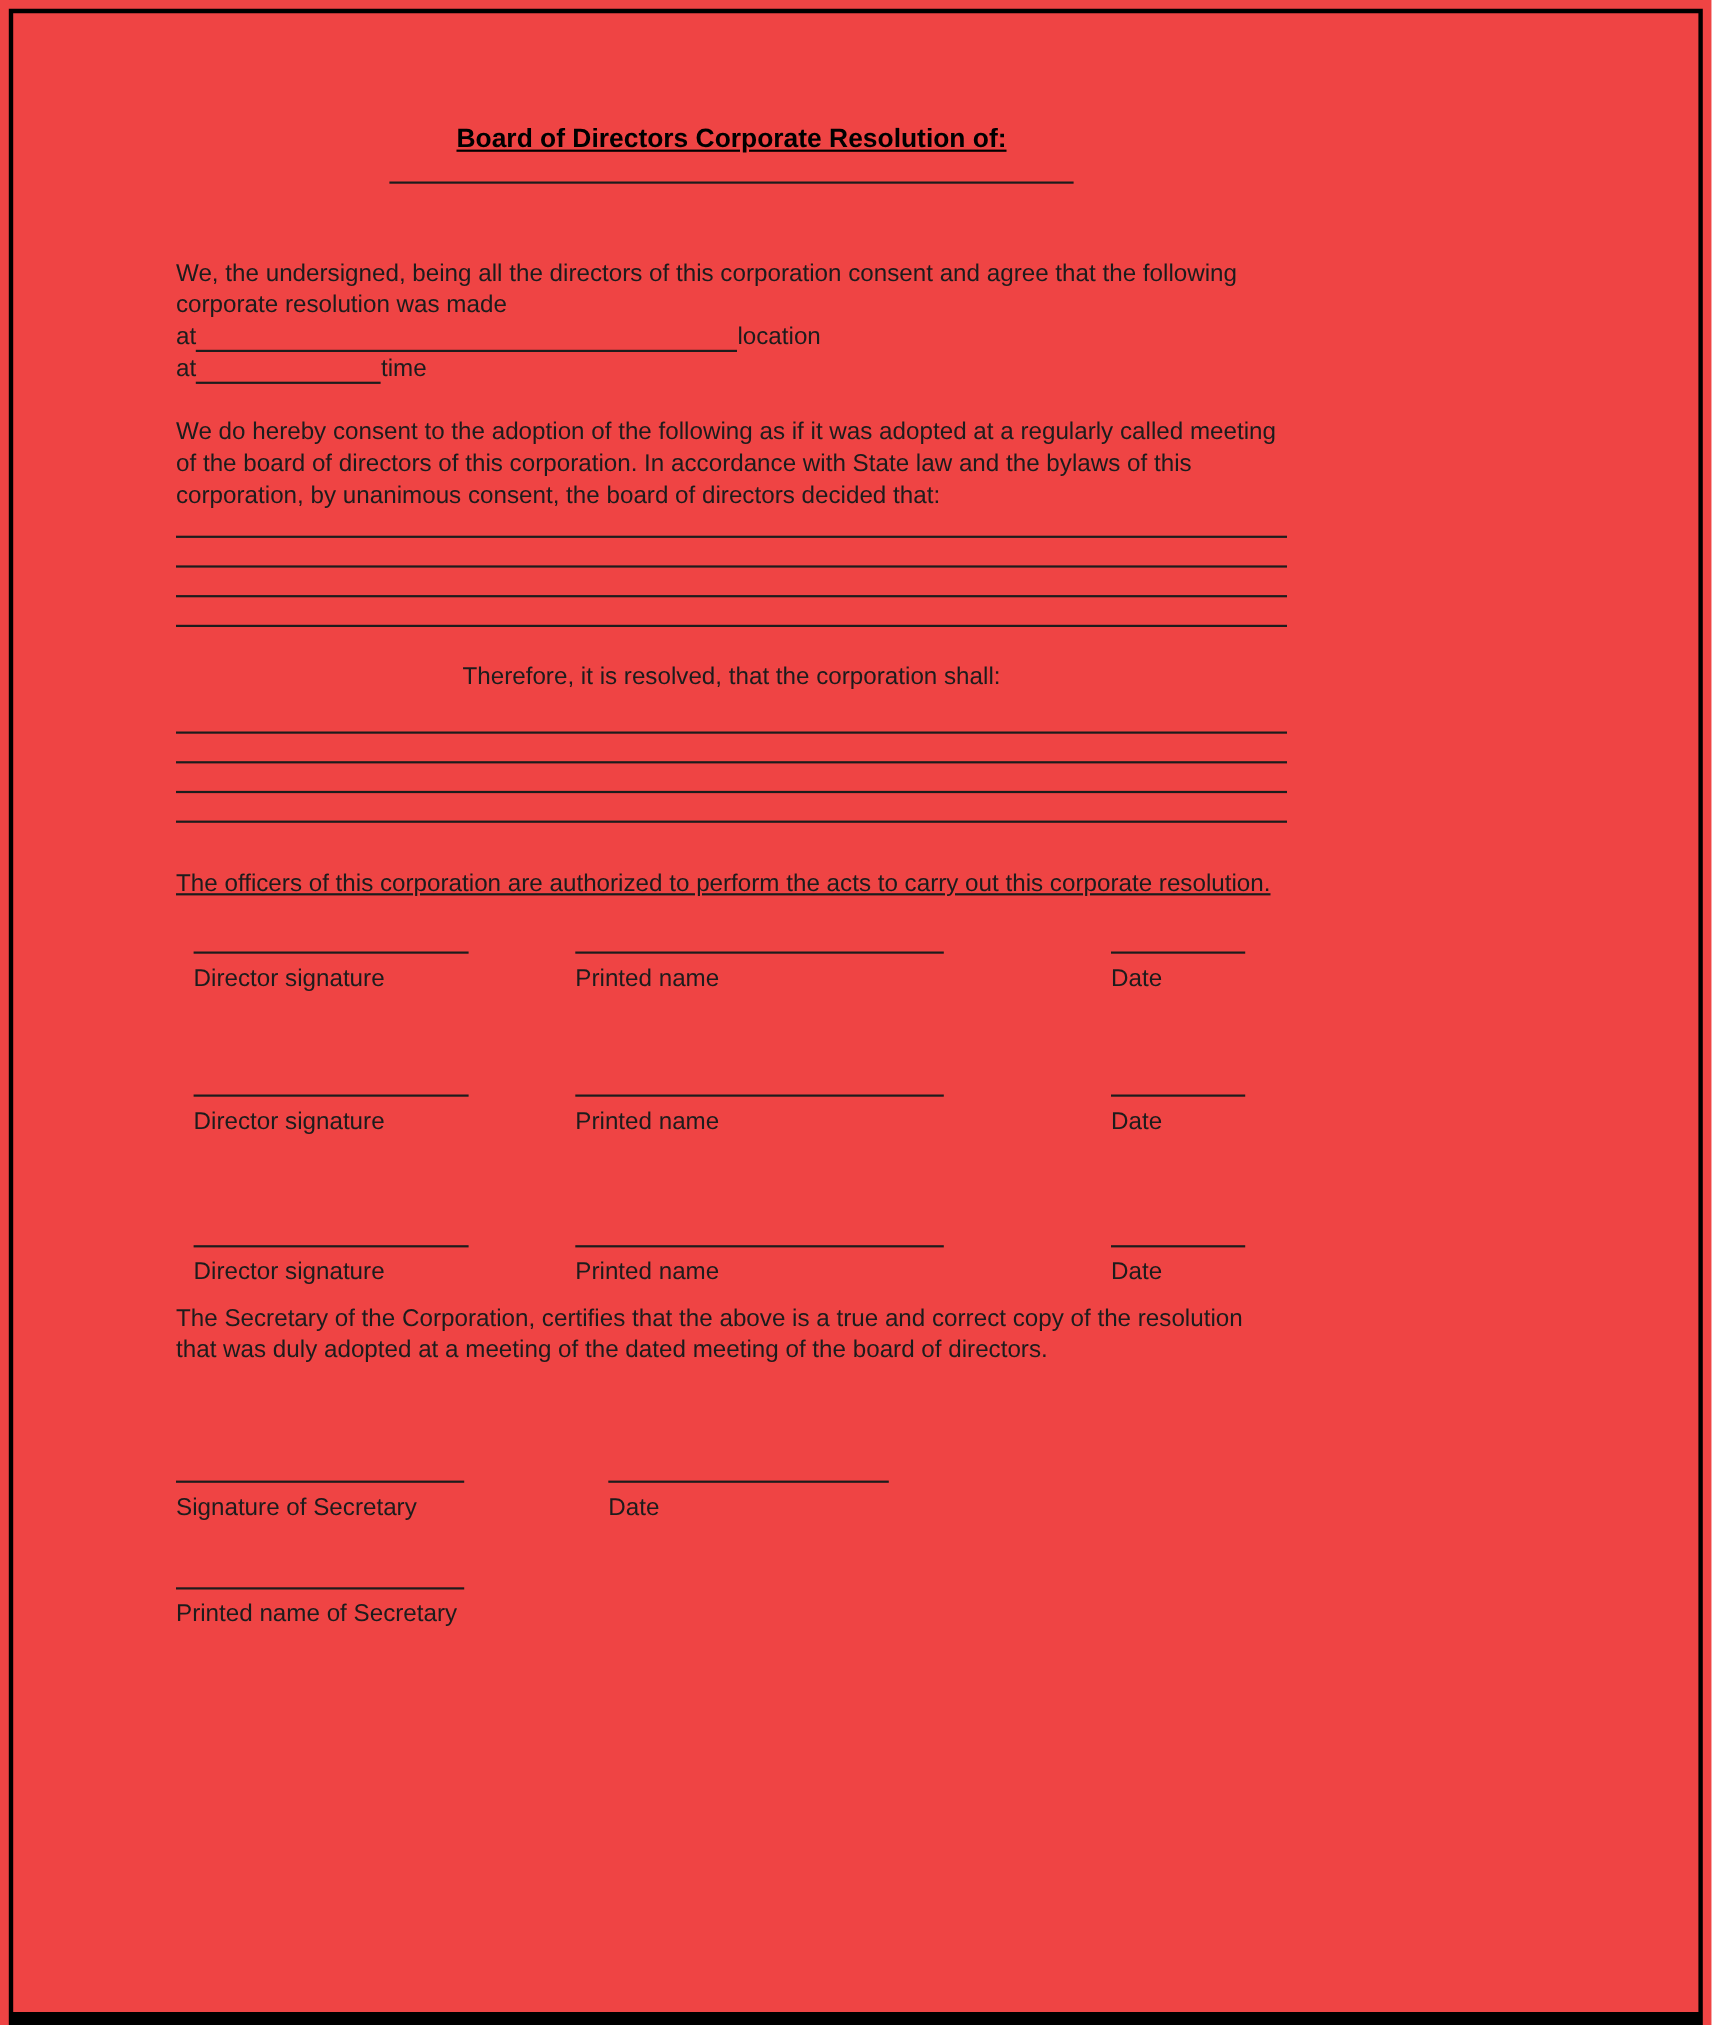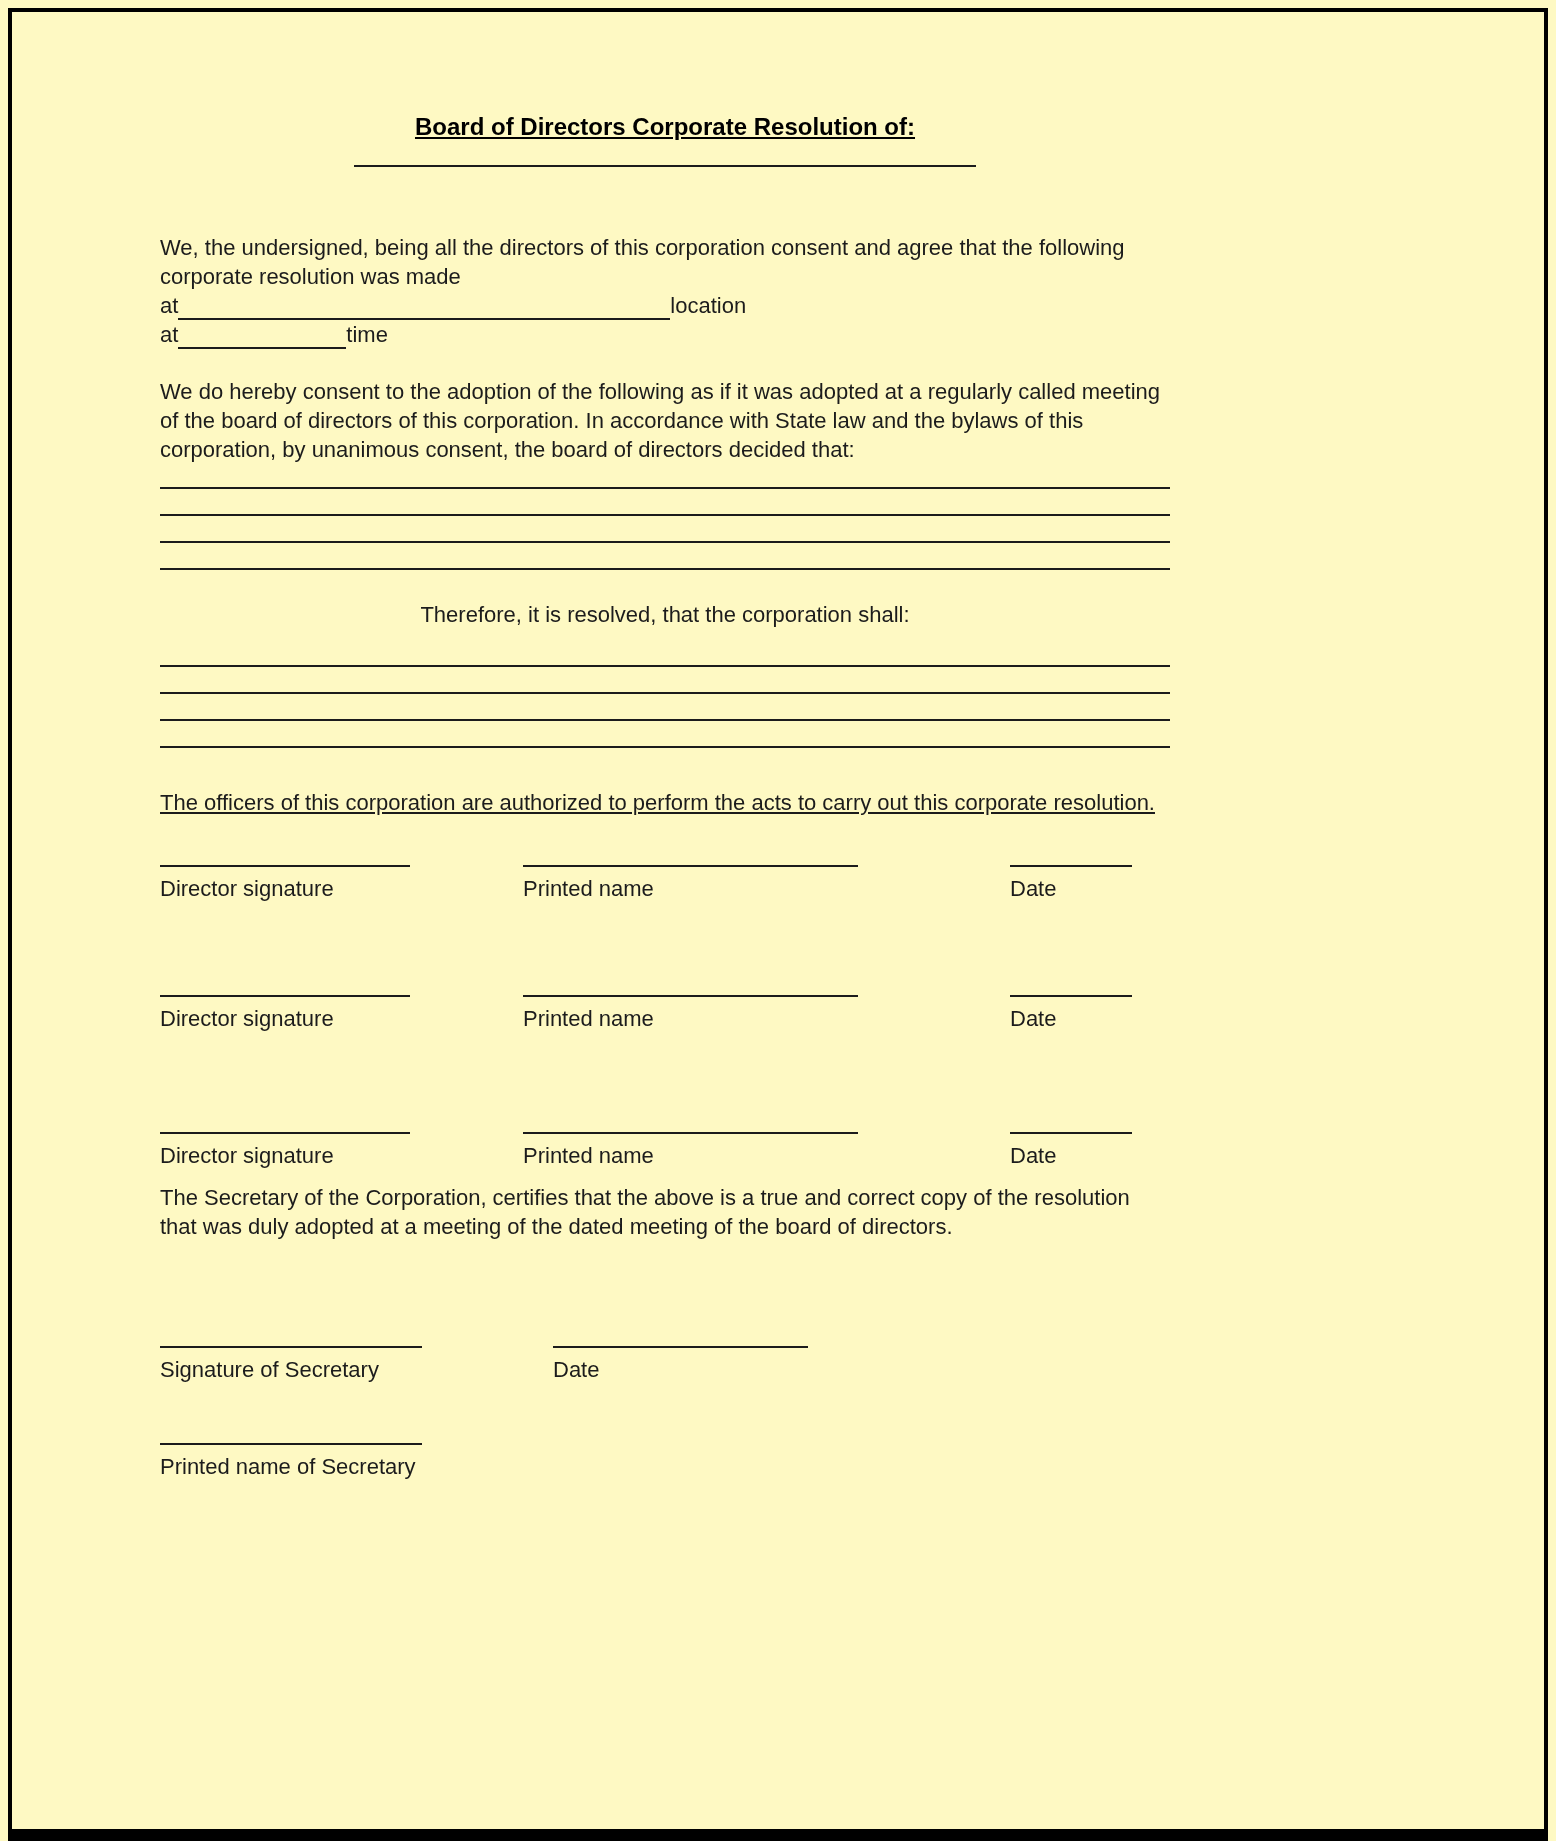--- a/index.html
+++ b/index.html
@@ -1,20 +1,20 @@
 <!DOCTYPE html>
 <html><head>
 <meta charset="utf-8">
 <style>
   html, body { margin: 0; padding: 0; background: #ffffff; }
   .page {
     position: relative;
     width: 1556px;
     height: 1841px;
-    background: #fef9c3;
+    background: #ef4444;
     font-family: "Liberation Sans", sans-serif;
     color: #1c1c1c;
     overflow: hidden;
     box-sizing: border-box;
   }
   .frame {
     position: absolute;
     top: 8px; left: 8px; right: 8px; bottom: 0;
     border: 4px solid #000000;
     border-bottom-width: 12px;
@@ -60,21 +60,21 @@
   .rule-first { height: 23px; }
   .rule-next { height: 25px; }
   .resolved-line { margin-top: 30px; text-align: center; }
   .rule-group-2 .rule-first { height: 36px; }
   .officers-line { margin-top: 40px; text-decoration: underline; }
   .sig-row { position: relative; height: 85px; }
   .sig-row-1 { margin-top: 0; }
   .sig-row-2 { margin-top: 45px; }
   .sig-row-3 { margin-top: 52px; }
   .sig-col { position: absolute; top: 0; }
-  .sig-col-1 { left: 0; width: 250px; }
+  .sig-col-1 { left: 16px; width: 250px; }
   .sig-col-2 { left: 363px; width: 335px; }
   .sig-col-3 { left: 850px; width: 122px; }
   .sig-line { height: 48px; border-bottom: 2px solid #1c1c1c; }
   .sig-label { margin-top: 7px; }
   .secretary-para { margin-top: 14px; }
   .sec-row { position: relative; height: 85px; }
   .sec-sign-row { margin-top: 57px; }
   .sec-col-1 { left: 0; width: 262px; }
   .sec-col-2 { left: 393px; width: 255px; }
   .sec-print-row { margin-top: 12px; text-decoration: underline; }

